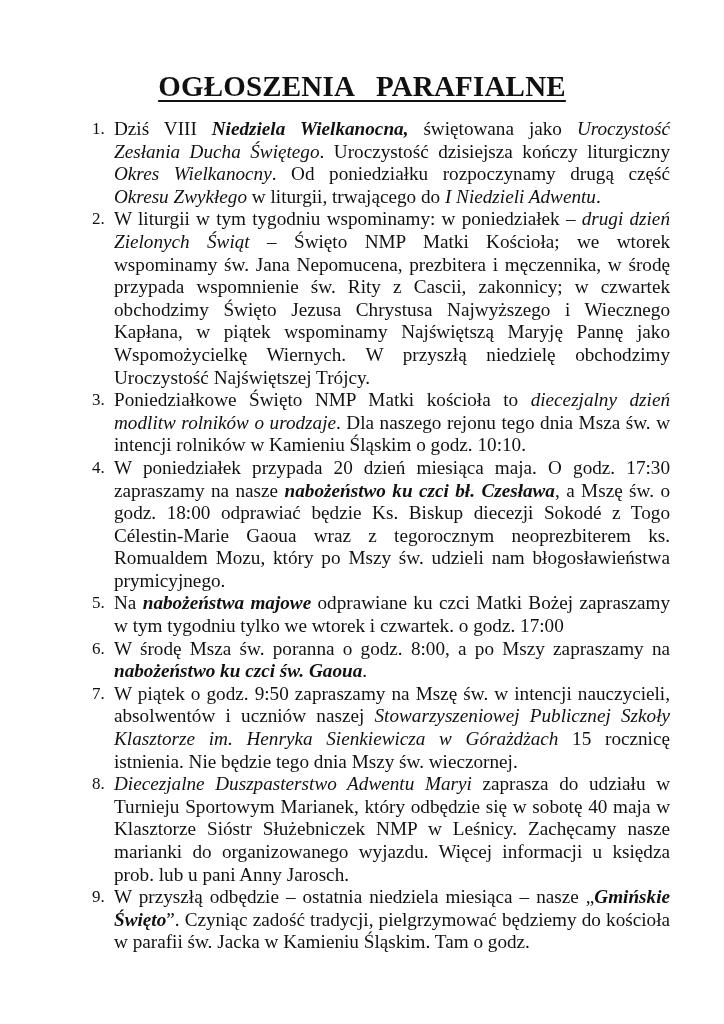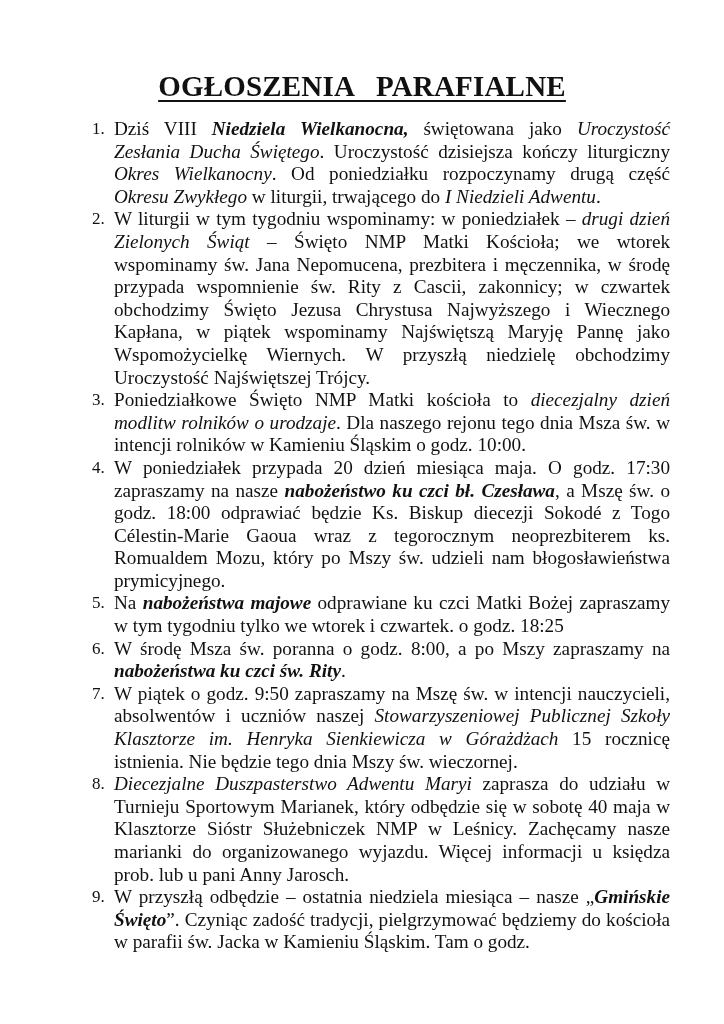--- a/index.html
+++ b/index.html
@@ -24,21 +24,21 @@
   .bi { font-style: italic; font-weight: bold; margin-top: 16px; }
 </style>
 </head>
 <body>
 
 <div class="page">
   <div class="title"><span>OGŁOSZENIA   PARAFIALNE</span></div>
   <ol class="items" id="items">
       <li><span class="num">1.</span><span>Dziś VIII </span><span class="bi">Niedziela Wielkanocna,</span><span>  świętowana jako </span><span class="it">Uroczystość Zesłania Ducha Świętego</span><span>. Uroczystość dzisiejsza kończy liturgiczny </span><span class="it">Okres Wielkanocny</span><span>. Od poniedziałku rozpoczynamy drugą część </span><span class="it">Okresu Zwykłego</span><span> w liturgii, trwającego do </span><span class="it">I Niedzieli Adwentu</span><span>.</span></li>
       <li><span class="num">2.</span><span>W liturgii w tym tygodniu wspominamy: w poniedziałek – </span><span class="it">drugi dzień Zielonych Świąt</span><span> – Święto NMP Matki Kościoła; we wtorek wspominamy św. Jana Nepomucena, prezbitera i męczennika, w środę przypada wspomnienie św. Rity z Cascii, zakonnicy; w czwartek obchodzimy Święto Jezusa Chrystusa Najwyższego i Wiecznego Kapłana, w piątek wspominamy Najświętszą Maryję Pannę jako Wspomożycielkę Wiernych. W przyszłą niedzielę obchodzimy Uroczystość Najświętszej Trójcy.</span></li>
-      <li><span class="num">3.</span><span>Poniedziałkowe Święto NMP Matki kościoła to </span><span class="it">diecezjalny dzień modlitw rolników o urodzaje</span><span>. Dla naszego rejonu tego dnia Msza św. w intencji rolników w Kamieniu Śląskim o godz. 10:00.</span></li>
+      <li><span class="num">3.</span><span>Poniedziałkowe Święto NMP Matki kościoła to </span><span class="it">diecezjalny dzień modlitw rolników o urodzaje</span><span>. Dla naszego rejonu tego dnia Msza św. w intencji rolników w Kamieniu Śląskim o godz. 10:10.</span></li>
       <li><span class="num">4.</span><span>W poniedziałek przypada 20 dzień miesiąca maja. O godz. 17:30 zapraszamy na nasze </span><span class="bi">nabożeństwo ku czci bł. Czesława</span><span>, a Mszę św. o godz. 18:00 odprawiać będzie Ks. Biskup diecezji Sokodé z Togo Célestin-Marie Gaoua wraz z tegorocznym neoprezbiterem ks. Romualdem Mozu, który po Mszy św. udzieli nam błogosławieństwa prymicyjnego.</span></li>
-      <li><span class="num">5.</span><span>Na </span><span class="bi">nabożeństwa majowe</span><span> odprawiane ku czci Matki Bożej zapraszamy w tym tygodniu tylko we wtorek i czwartek. o godz. 18:25</span></li>
-      <li><span class="num">6.</span><span>W środę Msza św. poranna o godz. 8:00, a po Mszy zapraszamy na </span><span class="bi">nabożeństwa ku czci św. Rity</span><span>.</span></li>
+      <li><span class="num">5.</span><span>Na </span><span class="bi">nabożeństwa majowe</span><span> odprawiane ku czci Matki Bożej zapraszamy w tym tygodniu tylko we wtorek i czwartek. o godz. 17:00</span></li>
+      <li><span class="num">6.</span><span>W środę Msza św. poranna o godz. 8:00, a po Mszy zapraszamy na </span><span class="bi">nabożeństwo ku czci św. Gaoua</span><span>.</span></li>
       <li><span class="num">7.</span><span>W piątek o godz. 9:50 zapraszamy na Mszę św. w intencji nauczycieli, absolwentów  i uczniów naszej </span><span class="it">Stowarzyszeniowej Publicznej Szkoły Klasztorze im. Henryka Sienkiewicza w Górażdżach</span><span> 15 rocznicę istnienia. Nie będzie tego dnia Mszy św. wieczornej.</span></li>
       <li><span class="num">8.</span><span class="it">Diecezjalne Duszpasterstwo Adwentu Maryi</span><span> zaprasza do udziału w Turnieju Sportowym Marianek, który odbędzie się w sobotę 40 maja w Klasztorze Sióstr Służebniczek NMP w Leśnicy. Zachęcamy nasze marianki do organizowanego wyjazdu. Więcej informacji u księdza prob. lub u pani Anny Jarosch.</span></li>
       <li><span class="num">9.</span><span>W przyszłą odbędzie – ostatnia niedziela miesiąca – nasze „</span><span class="bi">Gmińskie Święto</span><span>”. Czyniąc zadość tradycji, pielgrzymować będziemy do kościoła w parafii  św. Jacka w Kamieniu Śląskim. Tam o godz.</span></li>
     </ol>
 </div>
 
 </body></html>

